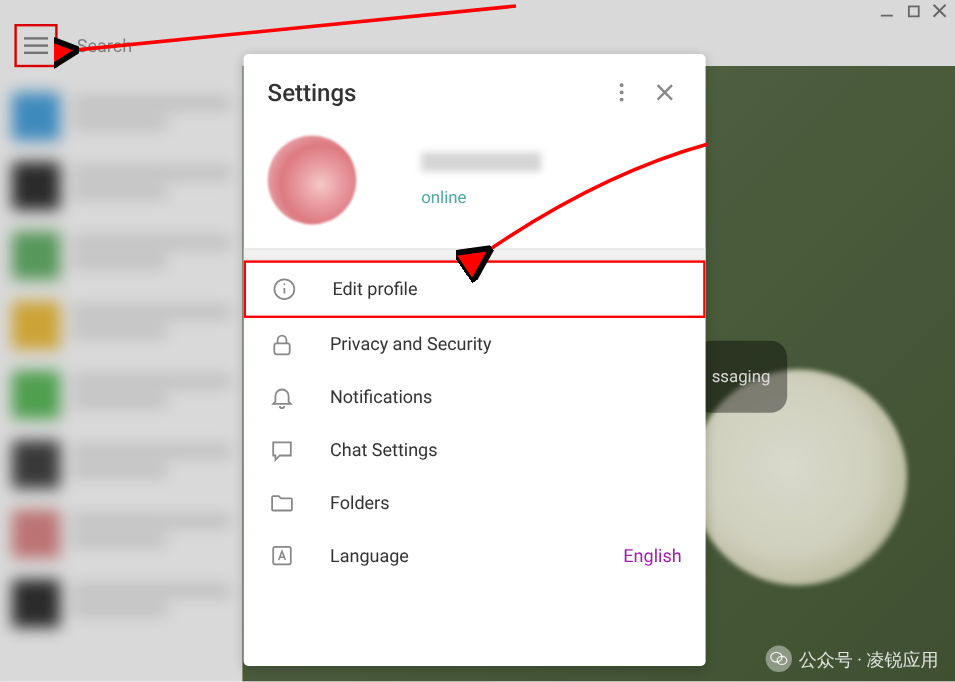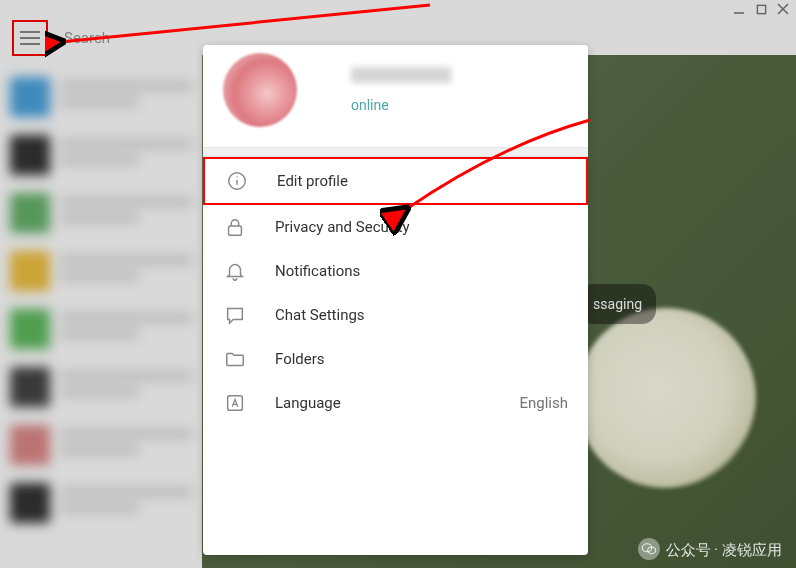--- a/index.html
+++ b/index.html
@@ -119,21 +119,21 @@
       border-radius: 50%;
       background: radial-gradient(circle at 45% 45%, #fffff0 0%, #f5f5e0 50%, #e0e0c0 70%, rgba(224,224,192,0) 75%);
       filter: blur(2px);
     }
     .messaging-bubble {
       position: absolute;
       top: 266px;
       right: 140px;
       background: rgba(0,0,0,0.4);
       color: #fff;
-      padding: 12px 14px;
+      padding: 22px 14px;
       border-radius: 14px;
       font-size: 14px;
     }
     .overlay-dim {
       position: absolute;
       inset: 0;
       background: rgba(0,0,0,0.15);
       z-index: 10;
     }
     .settings-panel {
@@ -232,21 +232,21 @@
       justify-content: center;
       color: #888;
     }
     .menu-label {
       font-size: 15px;
       color: #333;
       flex: 1;
     }
     .menu-value {
       font-size: 15px;
-      color: #737373;
+      color: #a21caf;
       margin-left: 24px;
     }
     svg {
       stroke: currentColor;
       fill: none;
       stroke-width: 1.6;
     }
     .arrow {
       position: absolute;
       z-index: 50;
@@ -375,20 +375,36 @@
         <span></span>
         <span></span>
     </div>
   </div>
   <div class="search-placeholder">Search</div>
 </div>
 
 <div class="overlay-dim"></div>
 
 <div class="settings-panel">
+  <div class="settings-header">
+    <div class="settings-title">Settings</div>
+    <div class="icon-btn">
+      <svg width="20" height="20" viewBox="0 0 20 20">
+        <circle cx="10" cy="4" r="1.6" fill="#888" stroke="none"></circle>
+        <circle cx="10" cy="10" r="1.6" fill="#888" stroke="none"></circle>
+        <circle cx="10" cy="16" r="1.6" fill="#888" stroke="none"></circle>
+      </svg>
+    </div>
+    <div class="icon-btn">
+      <svg width="18" height="18" viewBox="0 0 18 18">
+        <line x1="3" y1="3" x2="15" y2="15" stroke-width="2"></line>
+        <line x1="15" y1="3" x2="3" y2="15" stroke-width="2"></line>
+      </svg>
+    </div>
+  </div>
 
   <div class="profile-section">
     <div class="avatar"></div>
     <div class="profile-info">
       <div class="profile-name"></div>
       <div class="profile-status">online</div>
     </div>
   </div>
 
   <div class="divider"></div>

